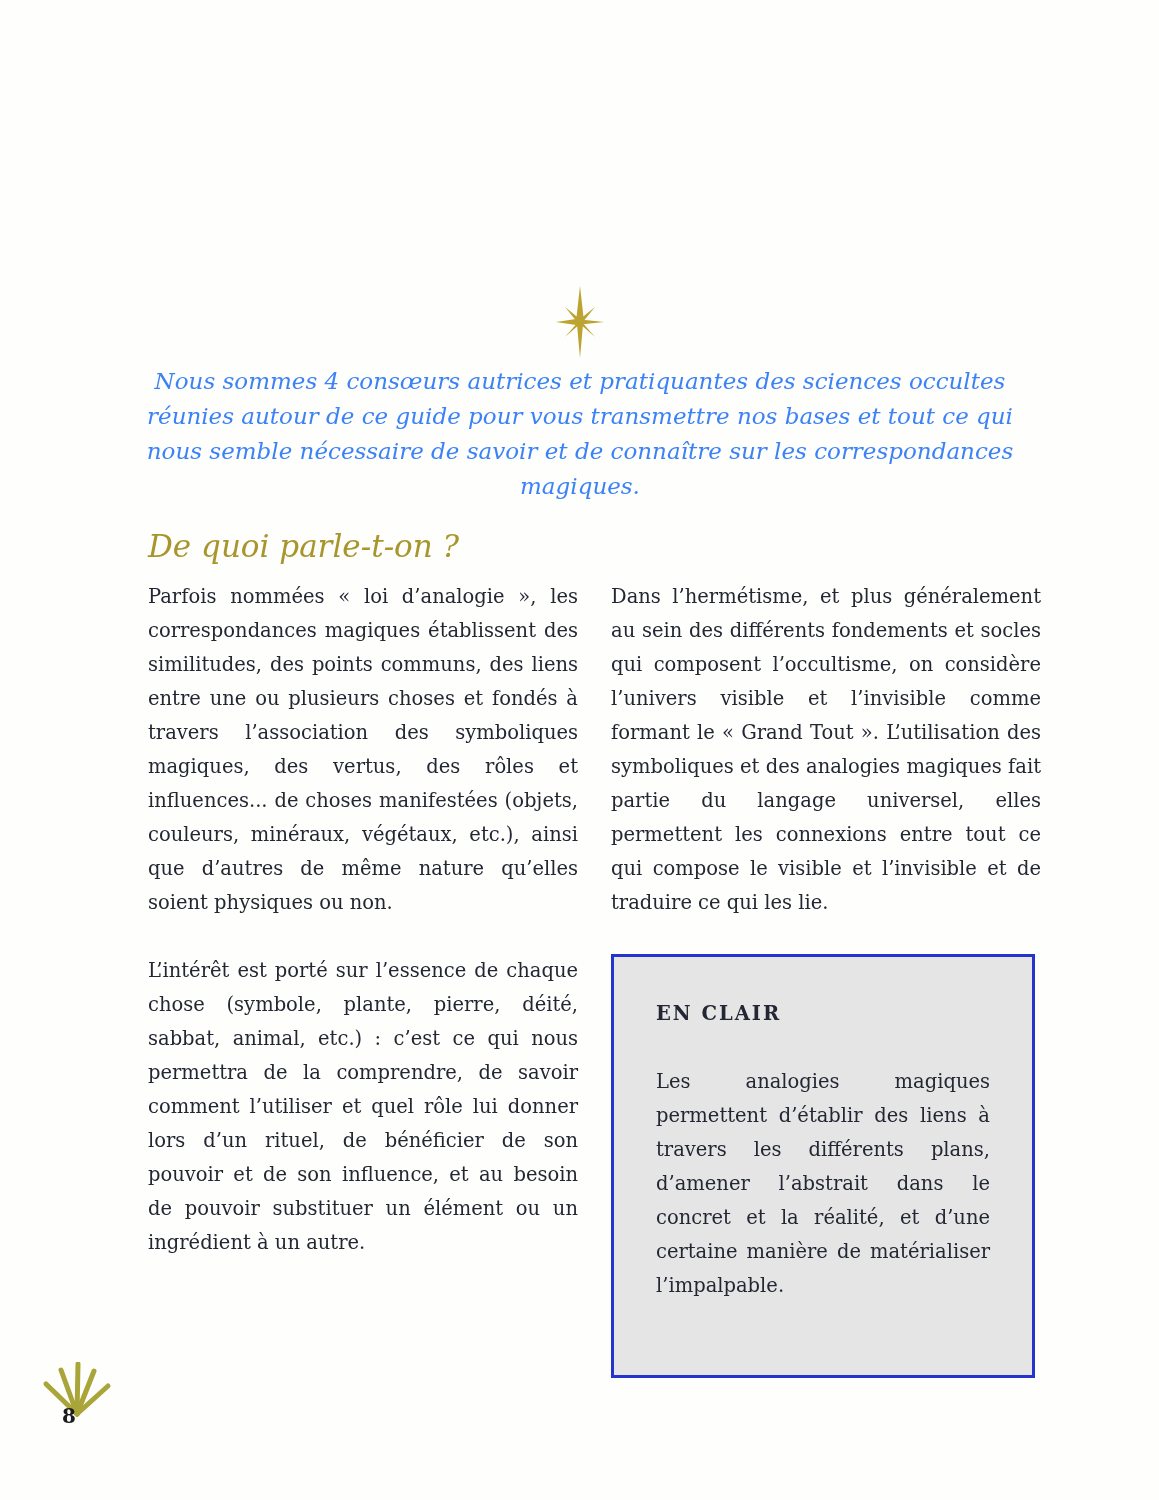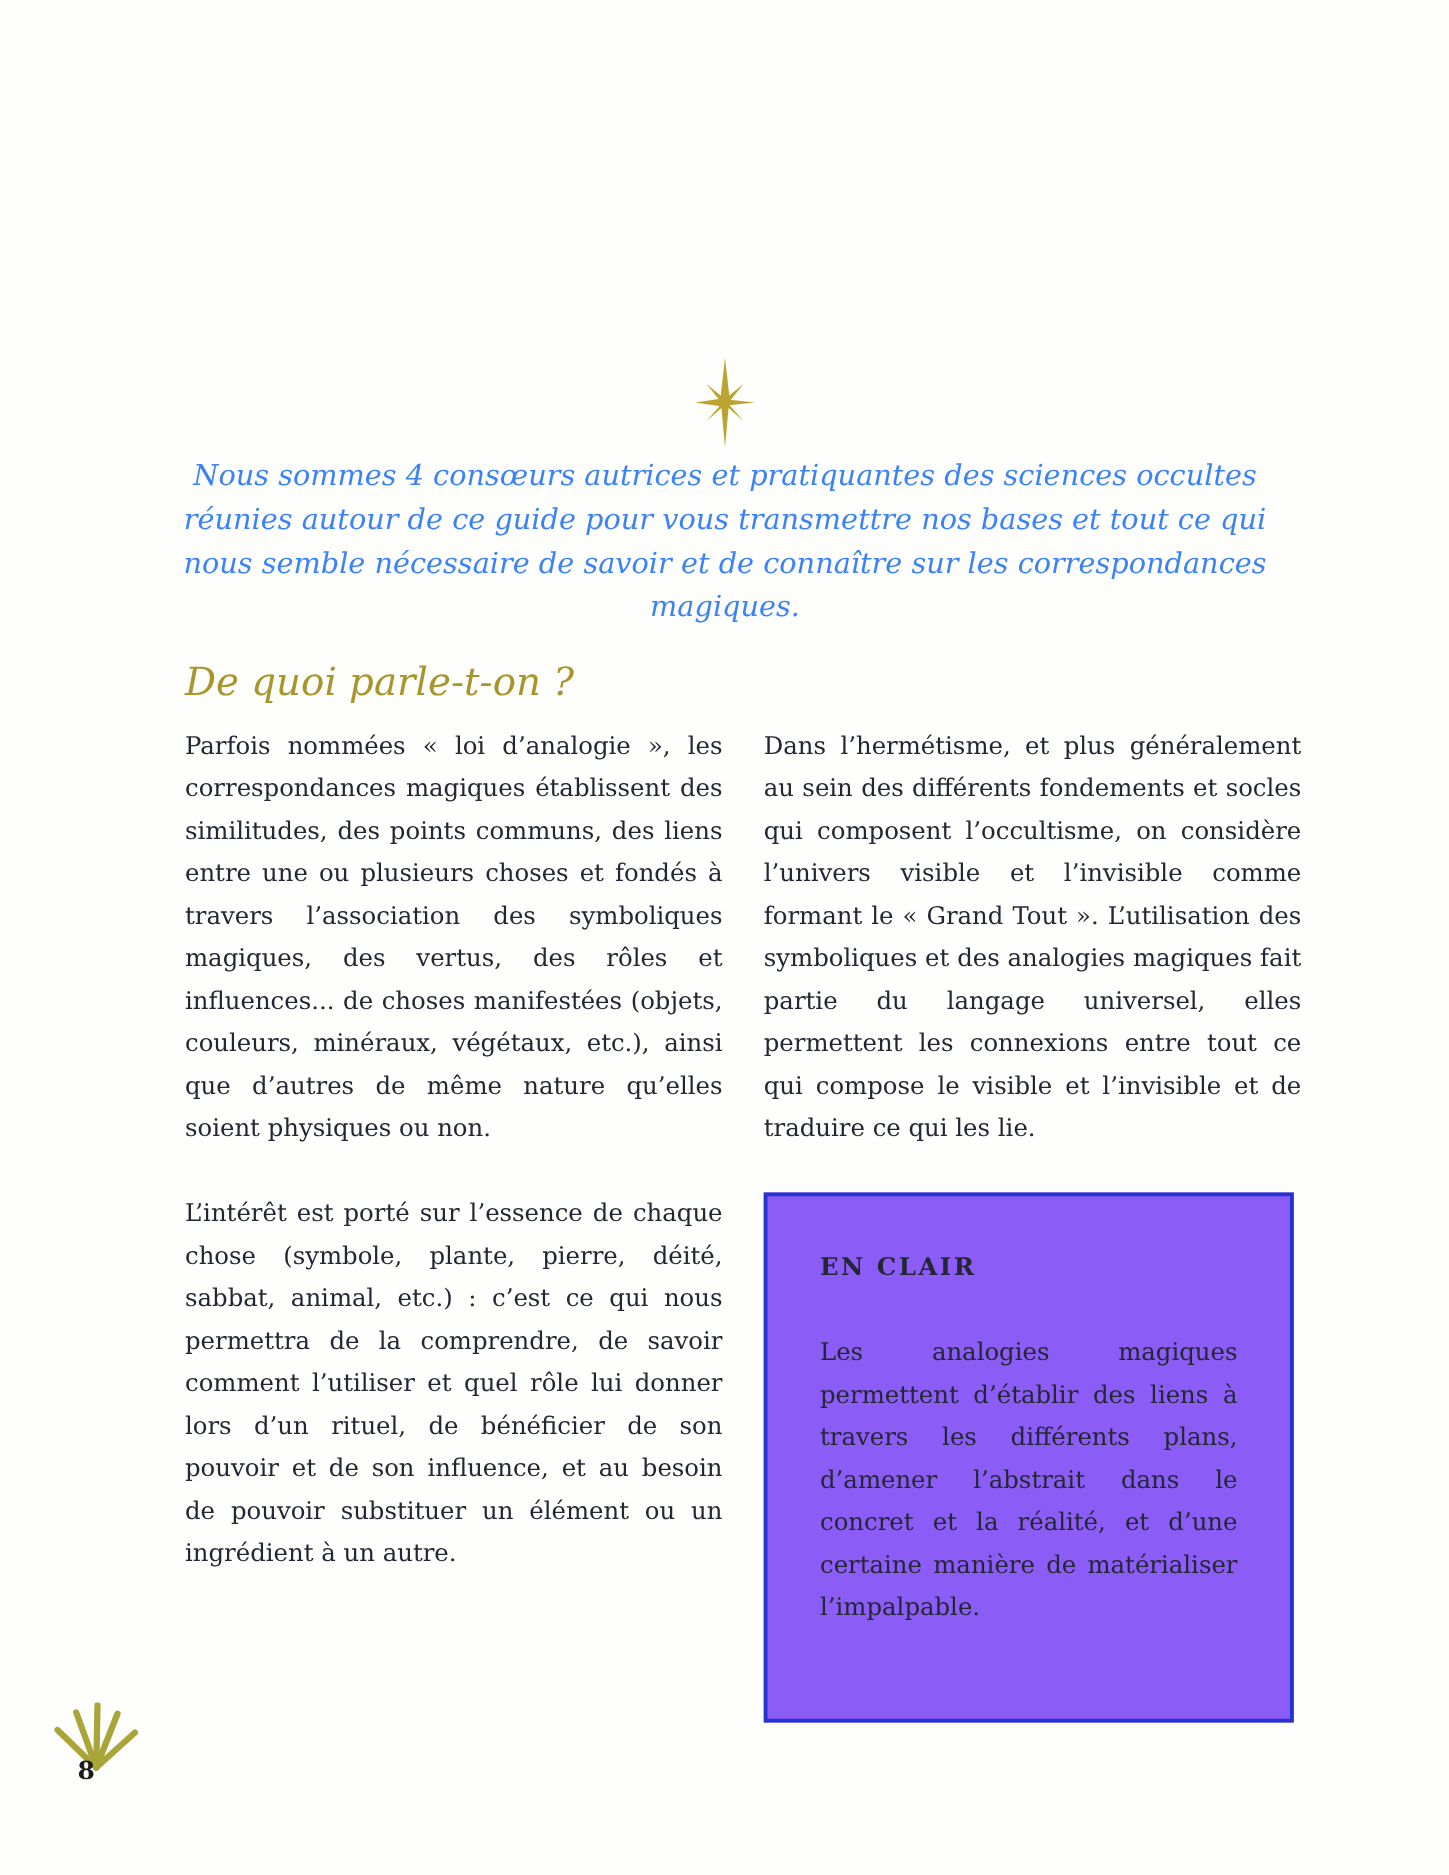--- a/index.html
+++ b/index.html
@@ -56,21 +56,21 @@
   .col p{
     margin:0 0 34px 0;
     font-size:19.5px;line-height:34px;
     text-align:justify;
     color:#232733;
   }
   
   .callout{
     margin-top:32px;
     border:3px solid #2434cd;
-    background:#8b5cf6;
+    background:#e5e5e5;
     padding:40px 42px 38px 42px;
     box-sizing:border-box;
     width:424px;
   }
   .callout-label{
     font-family:"DejaVu Serif", serif;
     font-weight:bold;
     font-size:19px;
     letter-spacing:2px;
     color:#a8962d;

